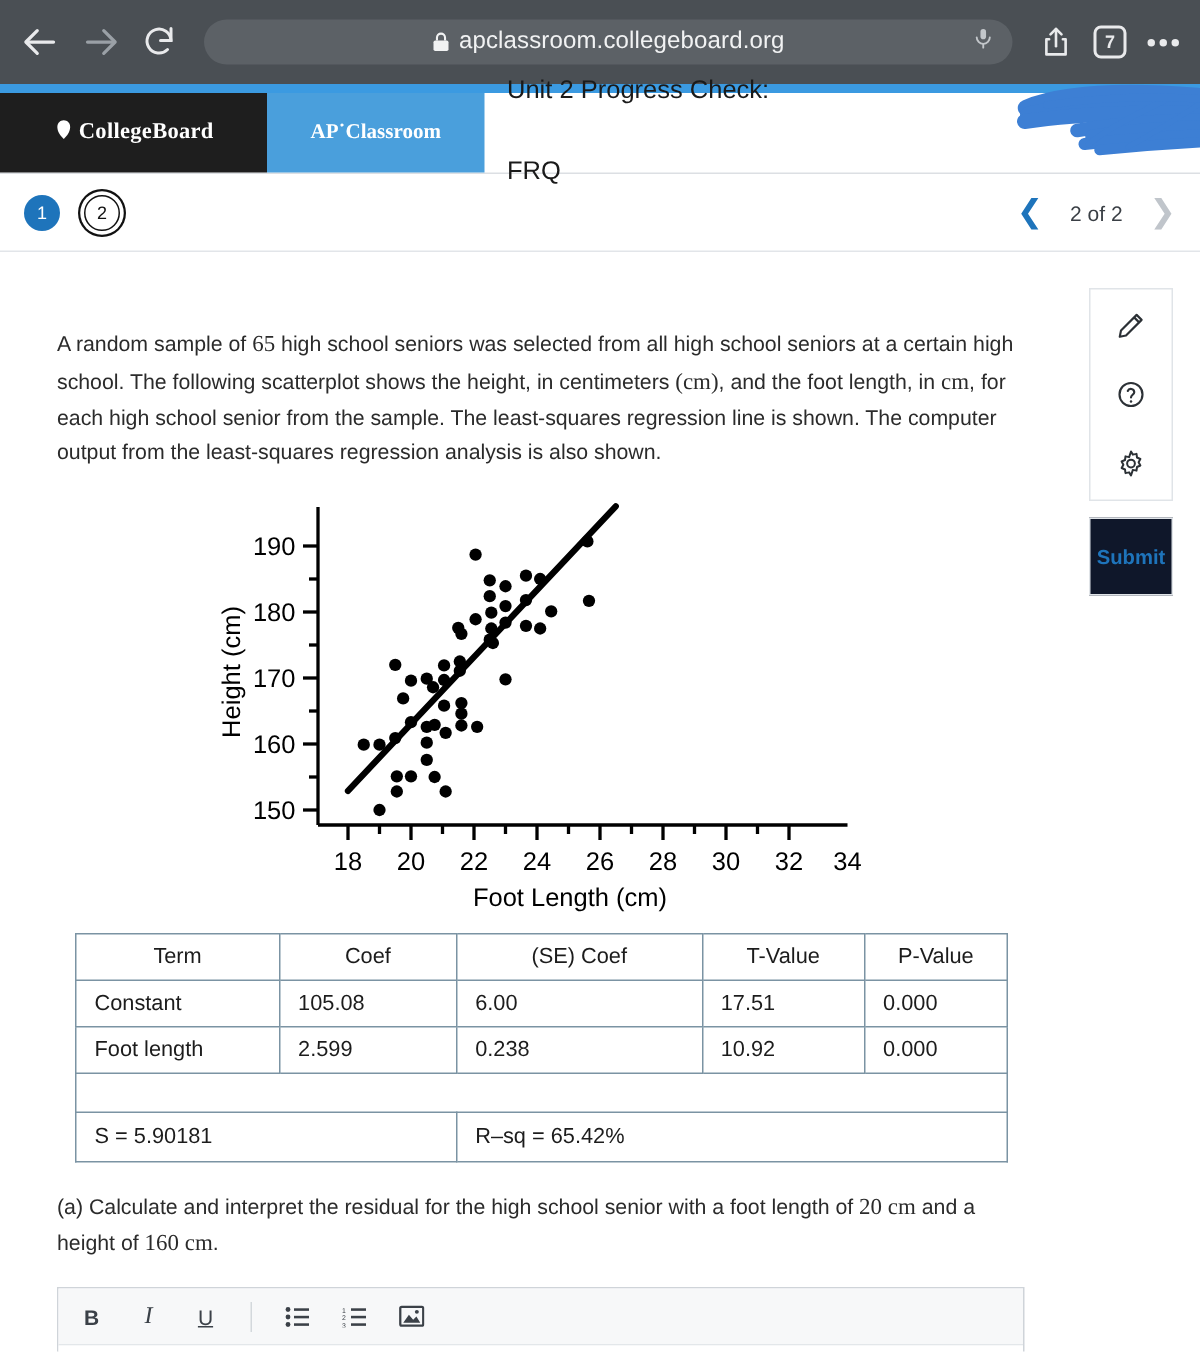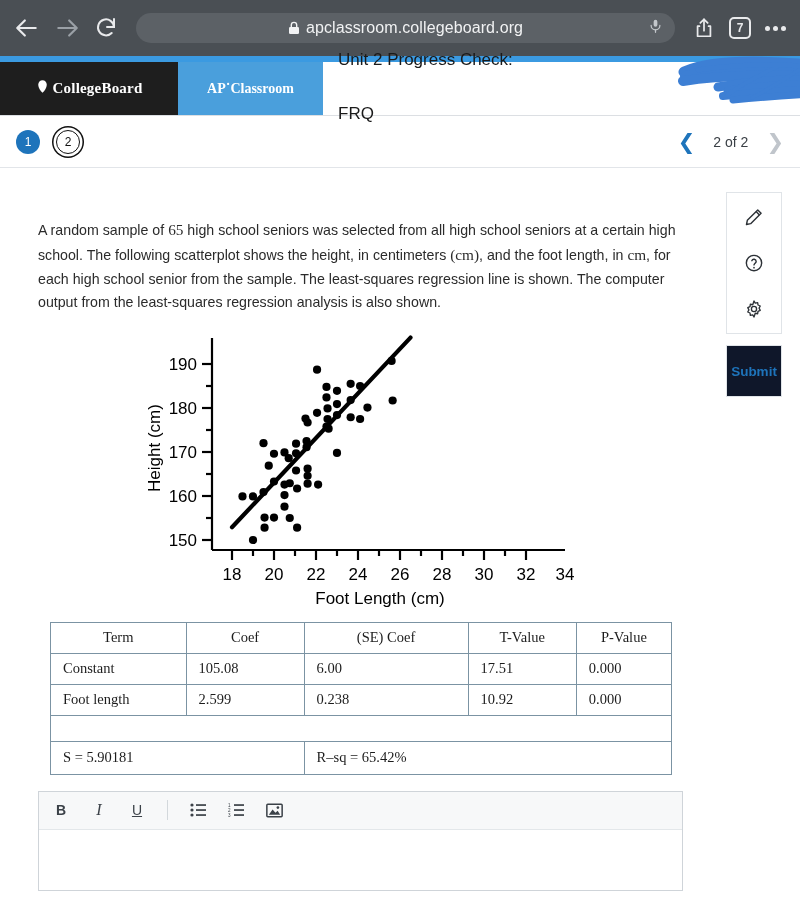--- a/index.html
+++ b/index.html
@@ -102,21 +102,21 @@
   .mathy { font-family:"Liberation Serif", serif; font-size:15.3px; }
 
   
   #plot-wrap { margin-top:10px; margin-left:140px; }
   #plot { display:block; }
 
   
   #stats-table {
     margin:14px 0 16px 50px; width:622px;
     border-collapse:collapse;
-    font-family:Liberation Serif, serif; font-size:14.5px; color:#1c1c1c;
+    font-family:Liberation Sans, sans-serif; font-size:14.5px; color:#1c1c1c;
   }
   #stats-table td, #stats-table th {
     border:1px solid #7b93a3; height:31px; padding:0 12px;
     font-weight:normal; text-align:left;
   }
   #stats-table thead td { text-align:center; }
   #stats-table .c-term { width:140px; }
   #stats-table .c-coef { width:122px; }
   #stats-table .c-se { width:172px; }
   #stats-table .c-t { width:112px; }
@@ -410,20 +410,21 @@
       <tr class="spacer">
         <td colspan="5"></td>
       </tr>
       <tr class="summary">
         <td colspan="2">S = 5.90181</td>
         <td colspan="3">R–sq = 65.42%</td>
       </tr>
     </tbody>
   </table>
 
+  <p id="part-a"><span>(a) Calculate and interpret the residual for the high school senior with a foot length of </span><span class="mathy">20</span><span class="mathy"> cm</span><span> and a height of </span><span class="mathy">160</span><span class="mathy"> cm</span><span>.</span></p>
 
   <div id="editor">
     <div id="editor-toolbar">
       <span class="tb-btn bold">B</span>
       <span class="tb-btn italic">I</span>
       <span class="tb-btn underline">U</span>
       <span class="tb-sep"></span>
       <span class="tb-btn">
         <svg width="16" height="14" viewBox="0 0 16 14" fill="currentColor">
             <circle cx="2" cy="2" r="1.6"></circle>

